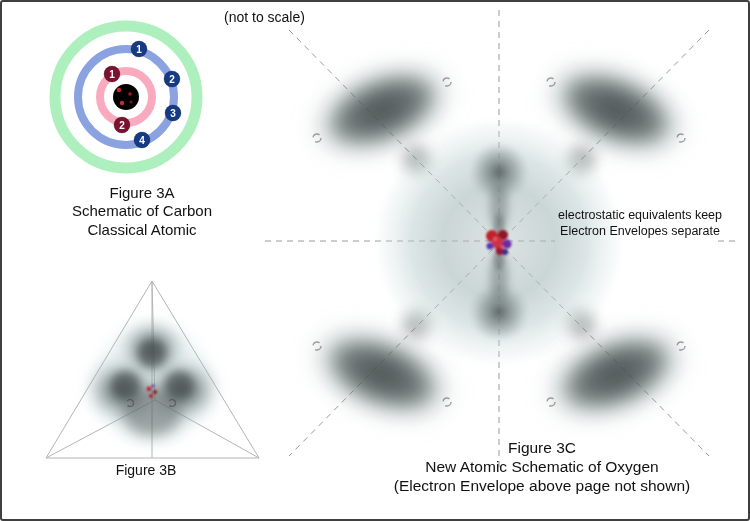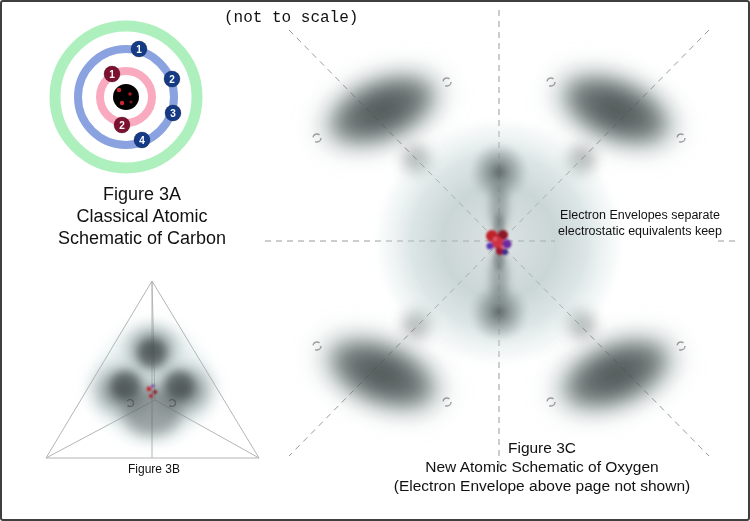--- a/index.html
+++ b/index.html
@@ -9,23 +9,23 @@
     box-sizing:border-box;
     border:2px solid #3f3f3f;
     border-radius:3px;
     background:#ffffff;
     overflow:hidden;
     font-family:"Liberation Sans", sans-serif;
     color:#111;
   }
   .canvas svg{position:absolute;left:0;top:0;}
   .txt{position:absolute;text-align:center;line-height:1.22;}
-  .not-to-scale{left:222px;top:7px;font-size:16px;text-align:left;font-family:Liberation Mono, monospace;}
-  .cap-3a{left:40px;top:182px;width:200px;font-size:18px;}
-  .cap-3b{left:18px;top:460px;width:268px;font-size:12px;}
+  .not-to-scale{left:222px;top:7px;font-size:14px;text-align:left;}
+  .cap-3a{left:40px;top:182px;width:200px;font-size:15px;}
+  .cap-3b{left:10px;top:460px;width:268px;font-size:14px;}
   .cap-3c{left:330px;top:437px;width:420px;font-size:15.5px;}
   .note-3c{left:547px;top:206px;width:182px;font-size:12.5px;line-height:1.24;}
   .elabel{font:bold 10px "Liberation Sans", sans-serif;fill:#ffffff;text-anchor:middle;}
 </style>
 </head>
 <body>
 
 <div class="canvas">
 
   <svg width="750" height="521" viewBox="0 0 750 521">
@@ -199,31 +199,31 @@
         <circle cx="149" cy="394" r="2" fill="#b0202e"></circle>
         <circle cx="151" cy="384" r="1.6" fill="#5b35a8"></circle>
       </g>
     </g>
   </svg>
 
   <div class="txt not-to-scale">(not to scale)</div>
 
   <div class="txt cap-3a">
     <div>Figure 3A</div>
+    <div>Schematic of Carbon</div>
     <div>Classical Atomic</div>
-    <div>Schematic of Carbon</div>
   </div>
 
   <div class="txt cap-3b">
     <div>Figure 3B</div>
   </div>
 
   <div class="txt note-3c">
+    <div>electrostatic equivalents keep</div>
     <div>Electron Envelopes separate</div>
-    <div>electrostatic equivalents keep</div>
   </div>
 
   <div class="txt cap-3c">
     <div>Figure 3C</div>
     <div>New Atomic Schematic of Oxygen</div>
     <div>(Electron Envelope above page not shown)</div>
   </div>
 
 </div>
 

